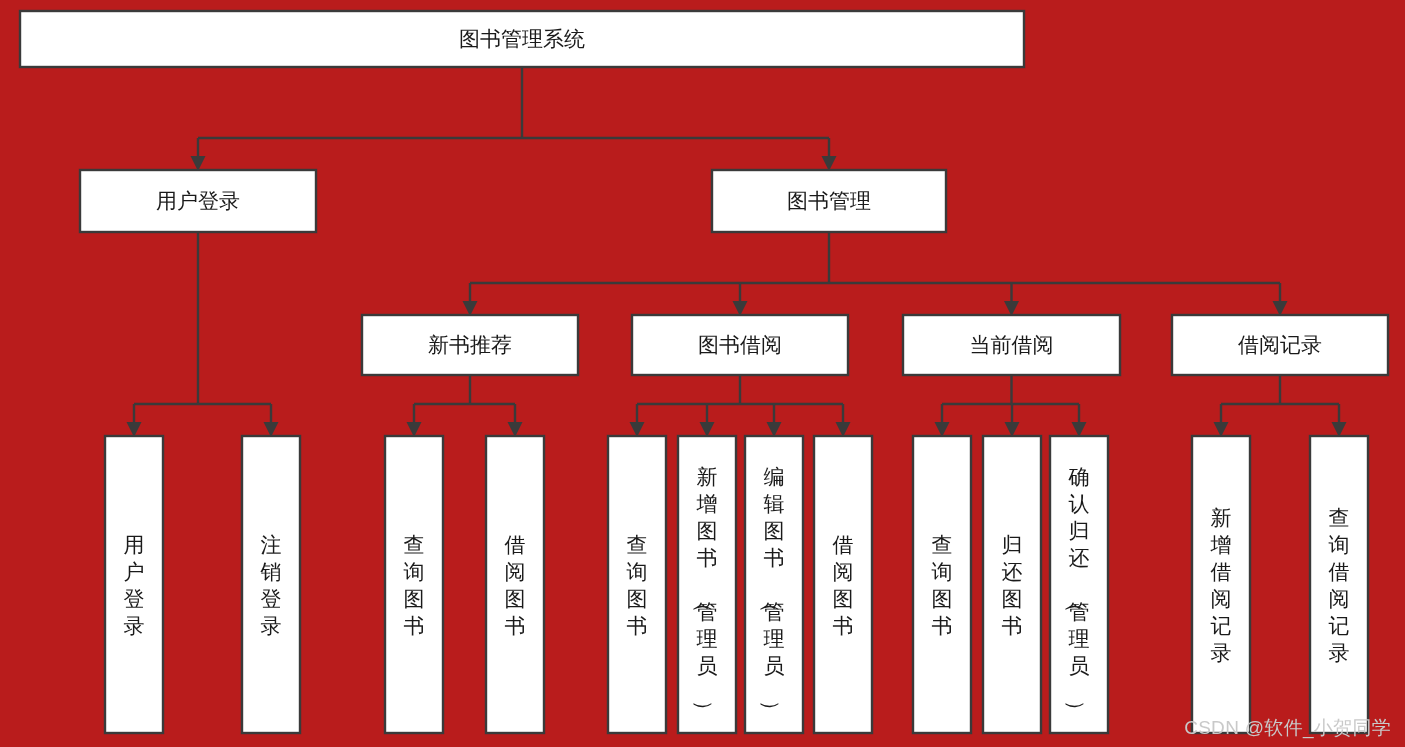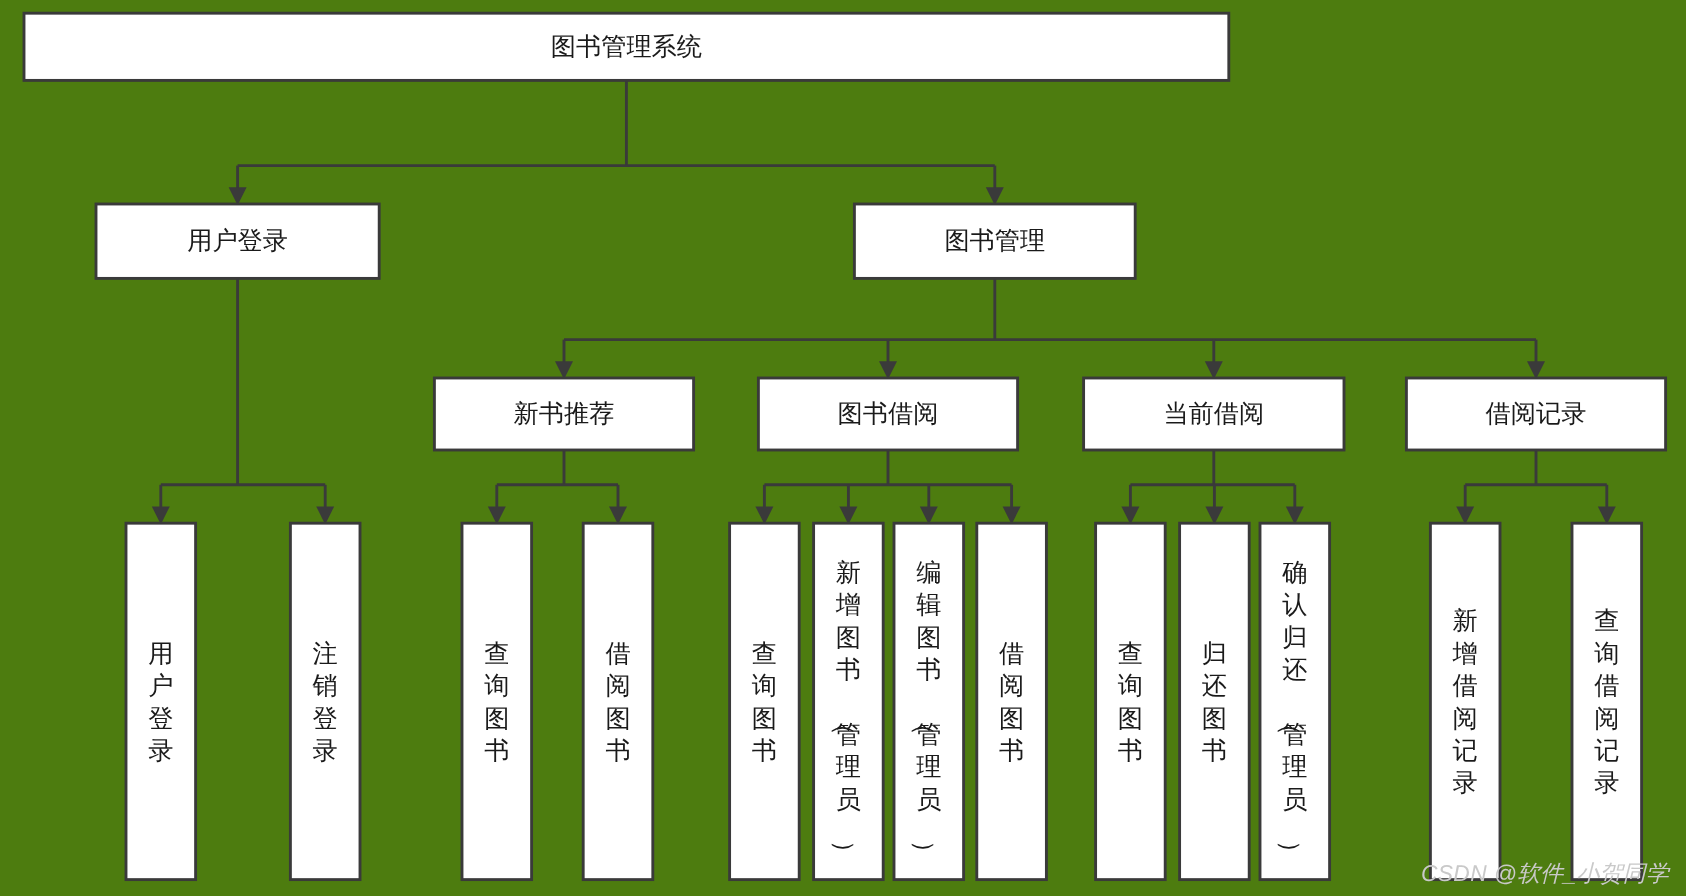--- a/index.html
+++ b/index.html
@@ -10,21 +10,21 @@
   body {
     width: 1405px;
     height: 747px;
     overflow: hidden;
     font-family: "Liberation Sans", "DejaVu Sans", sans-serif;
   }
   #diagram-root {
     position: relative;
     width: 1405px;
     height: 747px;
-    background: #4d7c0f;
+    background: #b91c1c;
   }
   svg.flow {
     position: absolute;
     top: 0;
     left: 0;
     width: 1405px;
     height: 747px;
     display: block;
   }
   .node-rect {
@@ -59,21 +59,20 @@
     position: absolute;
     right: 14px;
     bottom: 6px;
     font-family: "Liberation Sans", "DejaVu Sans", sans-serif;
     font-size: 19px;
     color: #c9c9c9;
     white-space: nowrap;
     letter-spacing: 0.3px;
     pointer-events: none;
     user-select: none;
-    font-style: italic;
   }
 </style>
 </head>
 <body>
 
 <div id="diagram-root">
   <svg class="flow" viewBox="0 0 1405 747">
     <g id="connector-layer">
         <g>
           <path class="conn" d="M 522 67 L 522 138"></path>

